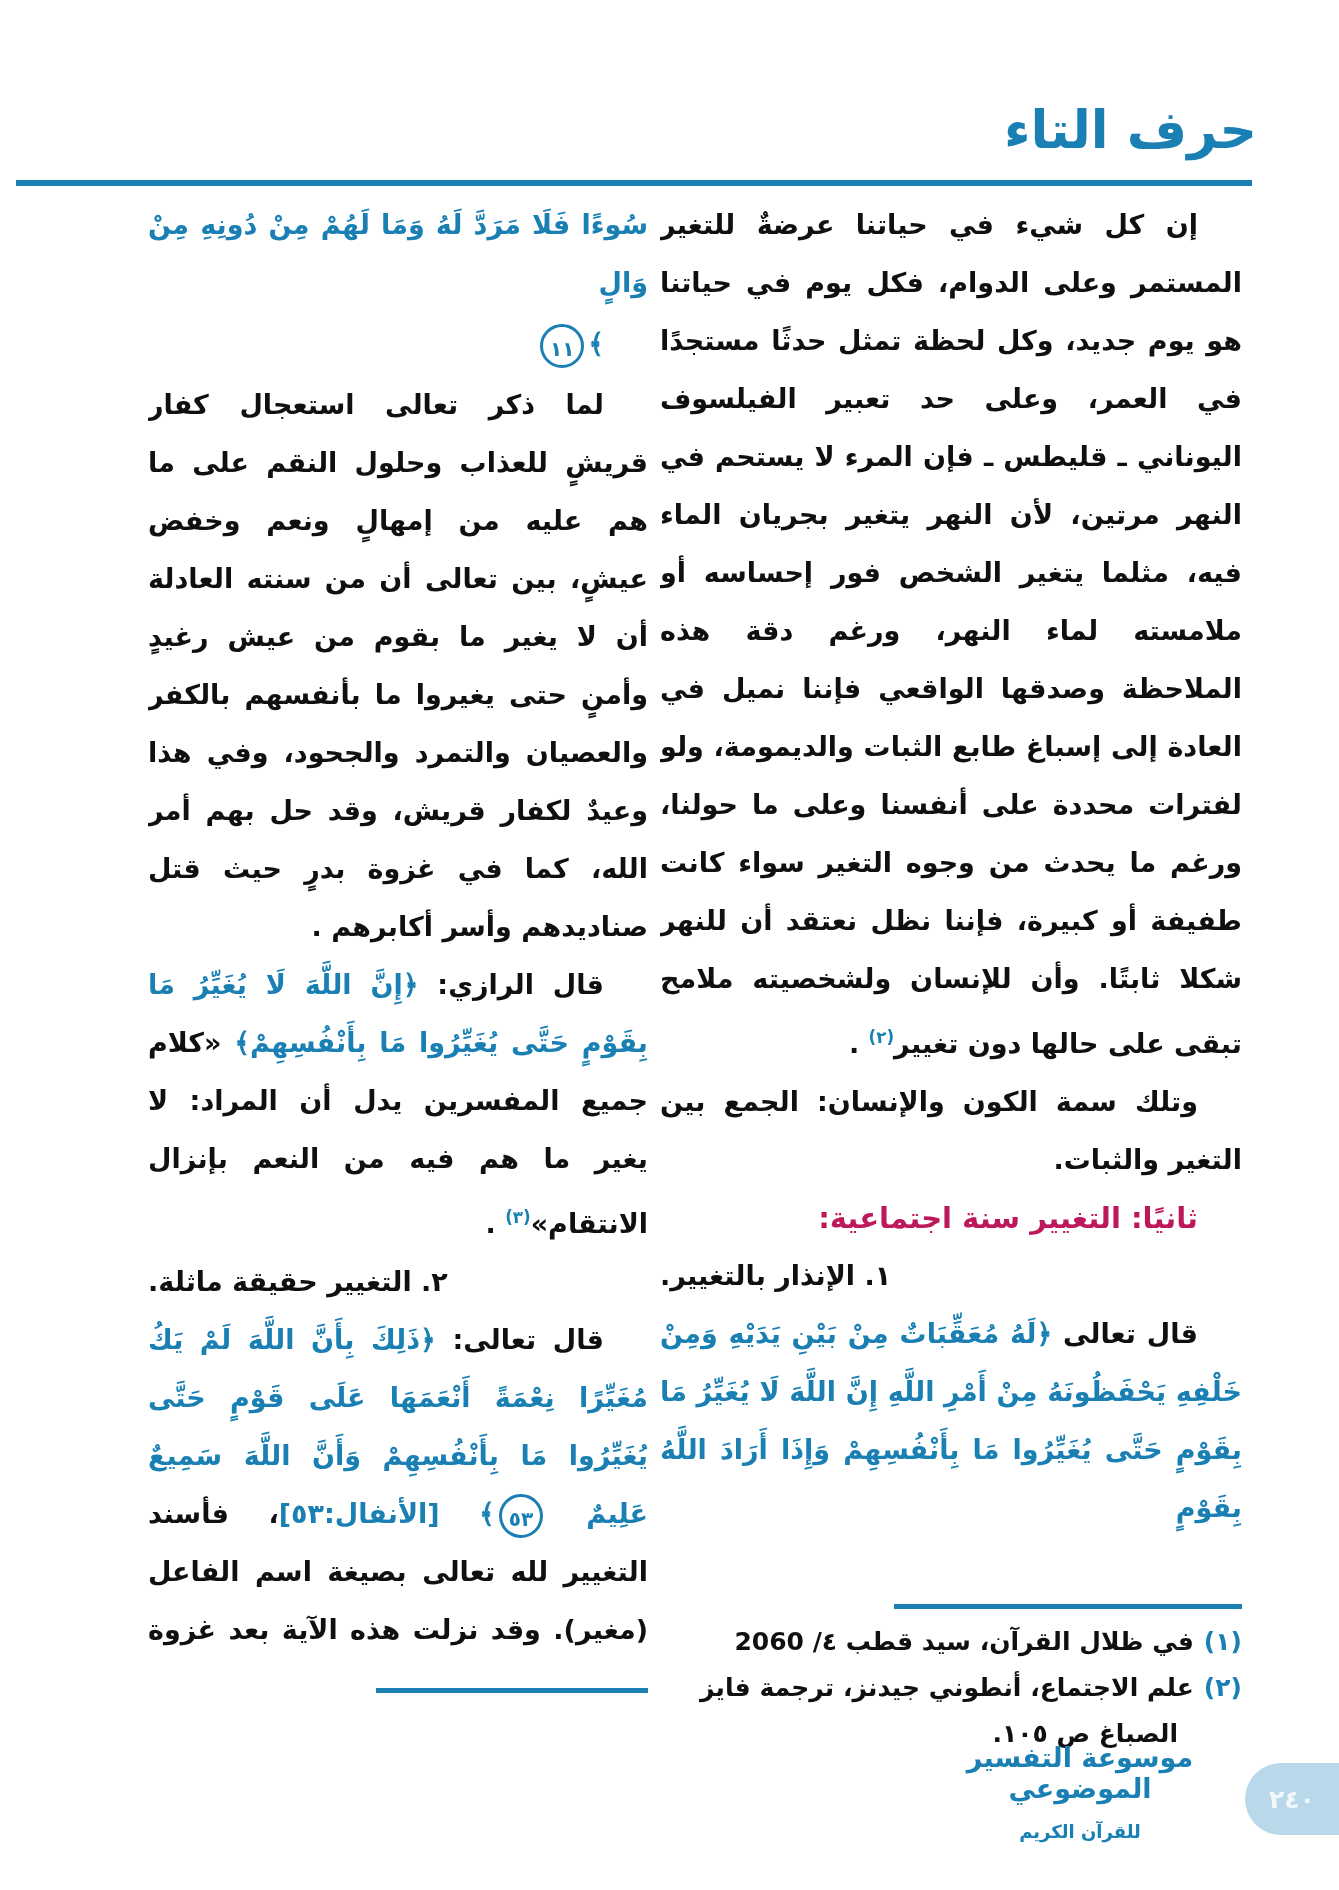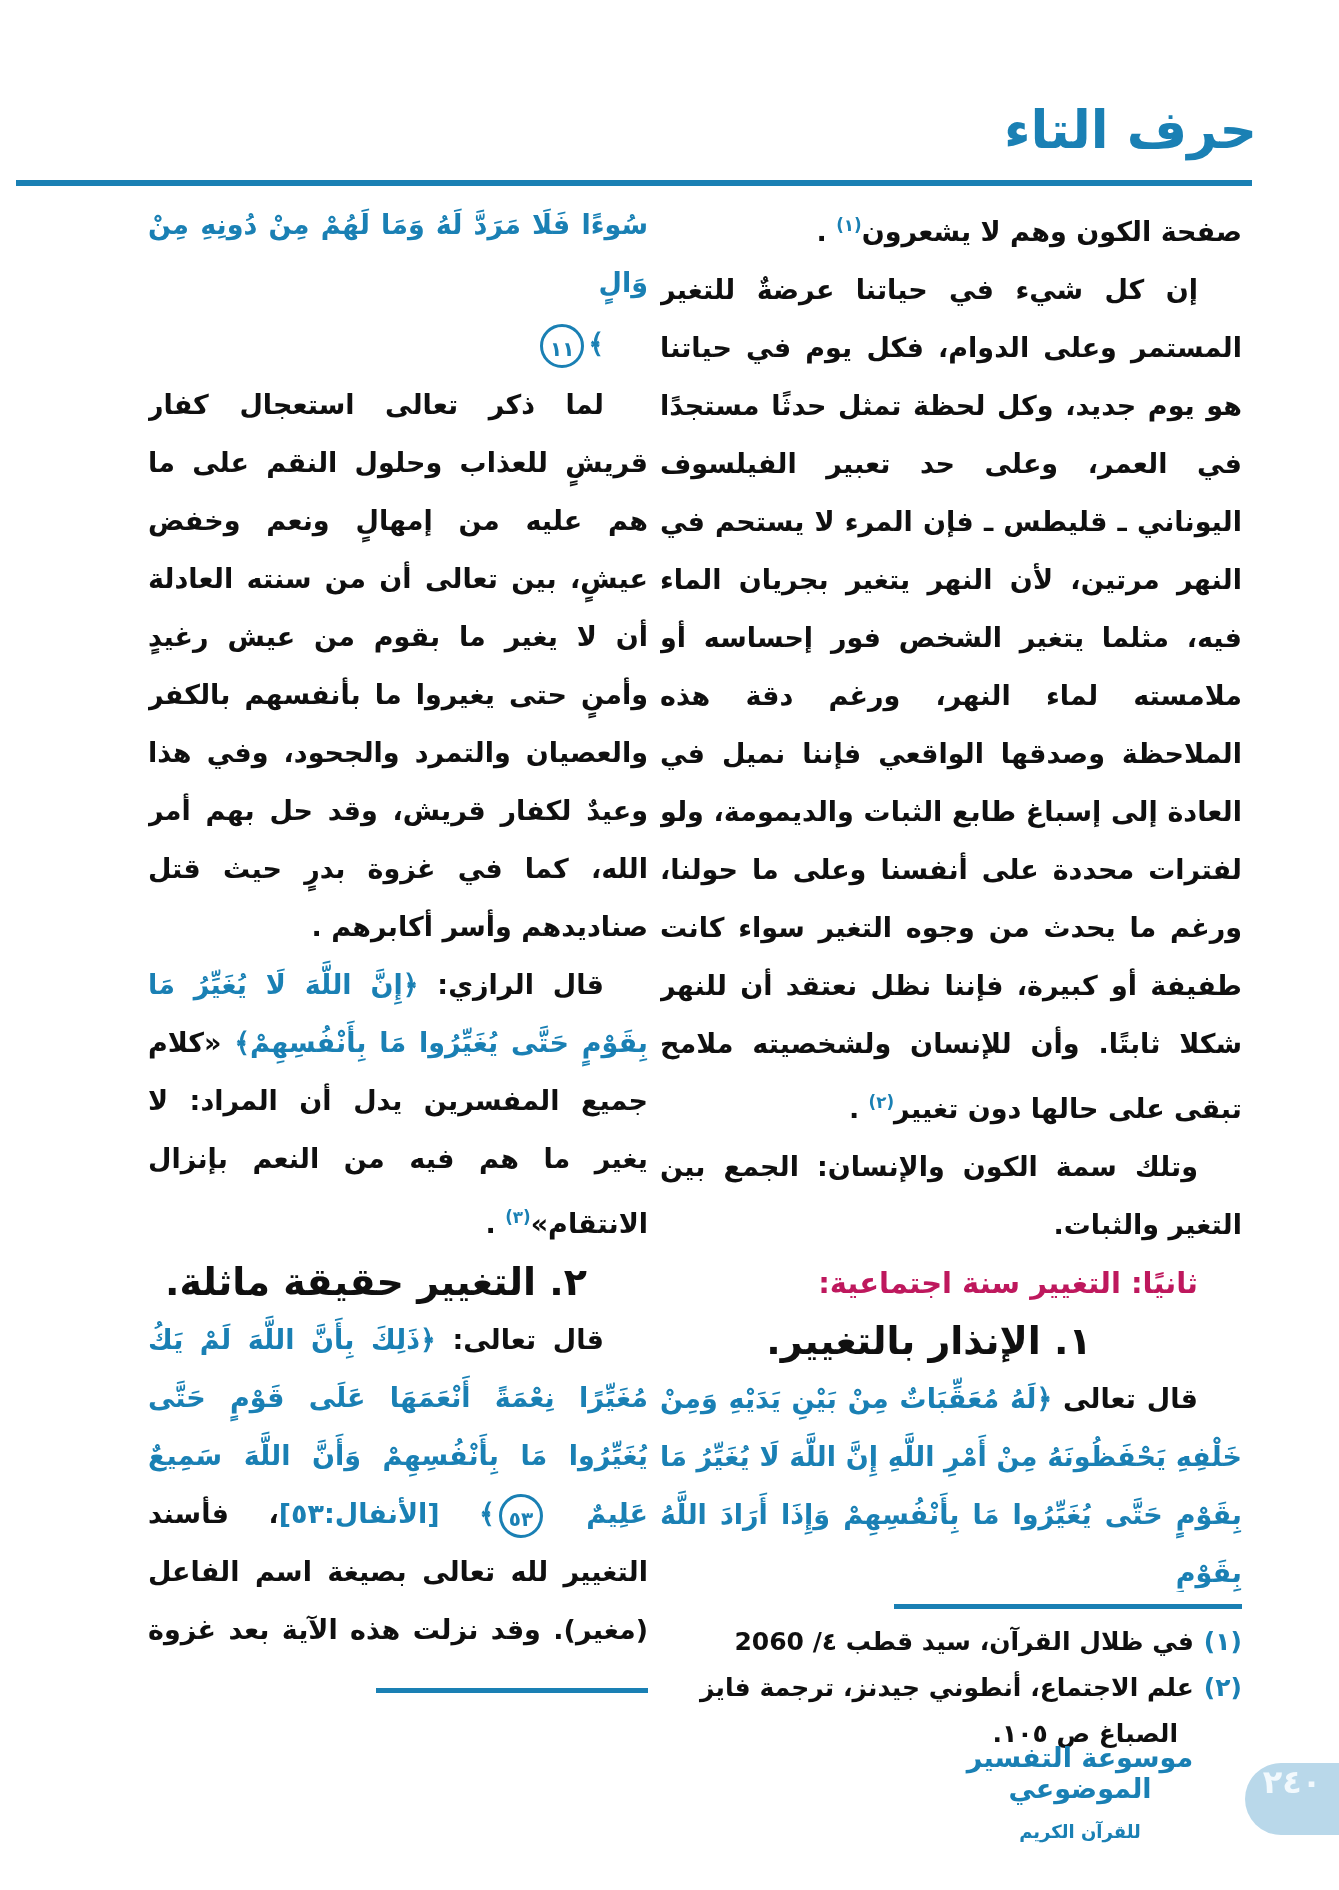--- a/index.html
+++ b/index.html
@@ -31,22 +31,22 @@
   .col p.rightalign{text-align:right;text-indent:0;}
   .quran{color:#1a80b4;}
   .fn-marker{
     color:#1a80b4;font-size:0.62em;vertical-align:super;font-weight:bold;
   }
   .heading-blue{
     margin:10px 0 6px 0;color:#be185d;font-size:29px;font-weight:bold;
     text-align:right;text-indent:0;
   }
   .heading-black{
-    margin:14px 0 8px 0;color:#101010;font-size:38px;font-weight:bold;
-    text-align:center;text-indent:40px;
+    margin:14px 0 8px 0;color:#101010;font-size:27px;font-weight:bold;
+    text-align:left;text-indent:40px;
   }
   .ornament-line{text-align:right;text-indent:0;line-height:64px;margin:2px 0 6px 0;}
   .ayah-circle{
     display:inline-block;width:44px;height:44px;border:3px solid #1a80b4;
     border-radius:50%;color:#1a80b4;font-size:20px;line-height:44px;
     text-align:center;text-indent:0;vertical-align:middle;margin:0 4px;
     box-sizing:border-box;
   }
   .bracket{color:#1a80b4;font-weight:bold;}
   
@@ -64,34 +64,33 @@
   
   .logo{
     position:absolute;left:944px;top:1742px;width:272px;text-align:center;
     color:#1a80b4;font-weight:bold;line-height:31px;
   }
   .logo-line1{font-size:27px;letter-spacing:-1px;}
   .logo-line2{font-size:18px;margin-top:12px;}
   .page-pill{
     position:absolute;left:1245px;top:1763px;width:94px;height:72px;
     background:#b9d8ea;border-radius:36px 0 0 36px;
-    display:flex;align-items:flex-start;justify-content:center;
-    color:#f2f9fd;font-size:32px;font-weight:bold;
+    display:flex;align-items:center;justify-content:center;
+    color:#f2f9fd;font-size:25px;font-weight:bold;
   }
 </style>
 </head>
 <body>
 
 <div>
   <div class="header-title">حرف التاء</div>
   <div class="header-rule"></div>
 </div>
 
 <div class="col col-right">
-  <p class="rightalign"><span>صفحة الكون وهم لا يشعرون</span><span class="fn-marker">(١)</span><span> .</span></p>
   <p><span>إن كل شيء في حياتنا عرضةٌ للتغير المستمر وعلى الدوام، فكل يوم في حياتنا هو يوم جديد، وكل لحظة تمثل حدثًا مستجدًا في العمر، وعلى حد تعبير الفيلسوف اليوناني ـ قليطس ـ فإن المرء لا يستحم في النهر مرتين، لأن النهر يتغير بجريان الماء فيه، مثلما يتغير الشخص فور إحساسه أو ملامسته لماء النهر، ورغم دقة هذه الملاحظة وصدقها الواقعي فإننا نميل في العادة إلى إسباغ طابع الثبات والديمومة، ولو لفترات محددة على أنفسنا وعلى ما حولنا، ورغم ما يحدث من وجوه التغير سواء كانت طفيفة أو كبيرة، فإننا نظل نعتقد أن للنهر شكلا ثابتًا. وأن للإنسان ولشخصيته ملامح تبقى على حالها دون تغيير</span><span class="fn-marker">(٢)</span><span> .</span></p>
   <p><span>وتلك سمة الكون والإنسان: الجمع بين التغير والثبات.</span></p>
   <p class="heading-blue">ثانيًا: التغيير سنة اجتماعية:</p>
   <p class="heading-black">١. الإنذار بالتغيير.</p>
   <p><span>قال تعالى </span><span class="quran">﴿لَهُ مُعَقِّبَاتٌ مِنْ بَيْنِ يَدَيْهِ وَمِنْ خَلْفِهِ يَحْفَظُونَهُ مِنْ أَمْرِ اللَّهِ إِنَّ اللَّهَ لَا يُغَيِّرُ مَا بِقَوْمٍ حَتَّى يُغَيِّرُوا مَا بِأَنْفُسِهِمْ وَإِذَا أَرَادَ اللَّهُ بِقَوْمٍ</span></p>
 </div>
 
 <div class="col col-left">
   <p class="noindent quran"><span>سُوءًا فَلَا مَرَدَّ لَهُ وَمَا لَهُمْ مِنْ دُونِهِ مِنْ وَالٍ</span></p>
   <p class="ornament-line"><span class="bracket">﴾</span><span class="ayah-circle">١١</span></p>

